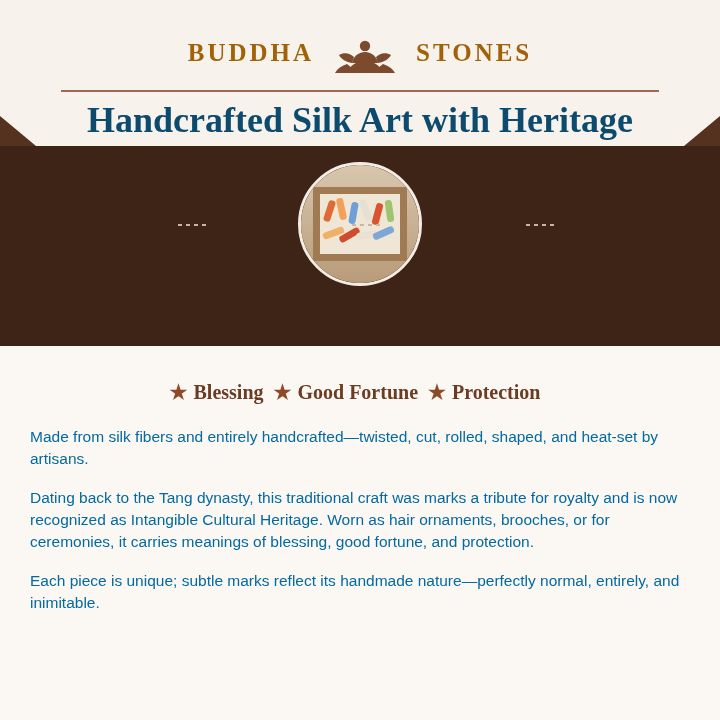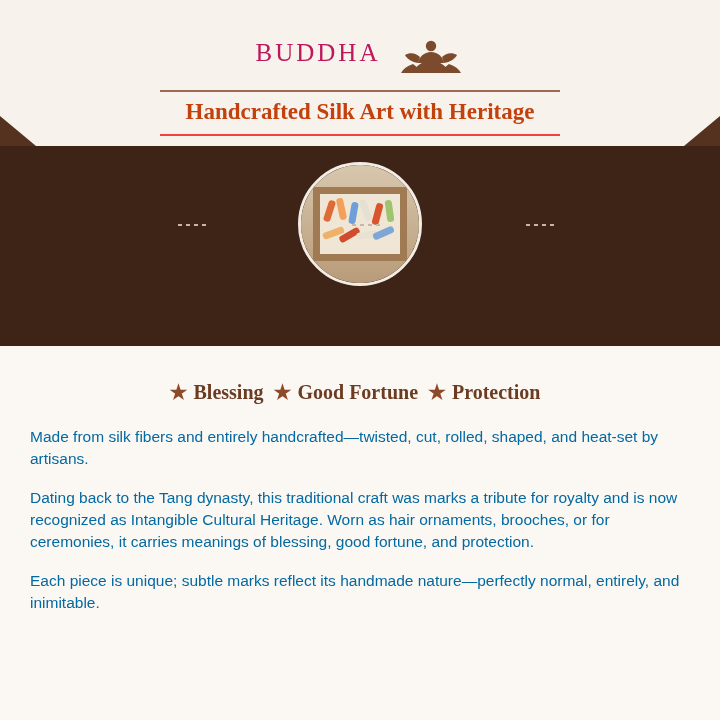--- a/index.html
+++ b/index.html
@@ -34,39 +34,39 @@
     display: flex;
     align-items: center;
     justify-content: center;
     gap: 18px;
     margin-top: 4px;
   }
   .brand-word {
     font-family: "Liberation Serif", serif;
     font-size: 25px;
     letter-spacing: 3px;
-    color: #be185d;
-    font-weight: 400;
+    color: #a16207;
+    font-weight: 700;
   }
   .lotus {
     width: 66px;
     height: 46px;
     position: relative;
     flex: none;
   }
   .title-wrap {
     margin-top: 14px;
     text-align: center;
   }
   .title {
     display: inline-block;
     font-family: "Liberation Serif", serif;
-    font-size: 23px;
+    font-size: 36px;
     font-weight: 700;
-    color: #c2410c;
+    color: #0c4a6e;
     border-top: 2px solid #9c6a4e;
     border-bottom: 2px solid #ef4444;
     padding: 7px 26px 9px 26px;
   }
 
   
   .wedge-left {
     position: absolute;
     left: 0;
     bottom: 0;
@@ -190,20 +190,21 @@
             <ellipse cx="33" cy="16" rx="5.2" ry="5.2"></ellipse>
             <path d="M33 22 c-7 0 -12 5 -13 11 l26 0 c-1 -6 -6 -11 -13 -11 z"></path>
             <path d="M20 33 c-6 -1 -11 -4 -13 -8 c5 -3 11 -2 15 2 z"></path>
             <path d="M46 33 c6 -1 11 -4 13 -8 c-5 -3 -11 -2 -15 2 z"></path>
             <path d="M15 34 c-6 2 -10 5 -12 9 l20 0 c-2 -4 -5 -7 -8 -9 z"></path>
             <path d="M51 34 c6 2 10 5 12 9 l-20 0 c2 -4 5 -7 8 -9 z"></path>
             <path d="M33 31 c-9 0 -16 5 -18 12 l36 0 c-2 -7 -9 -12 -18 -12 z"></path>
           </g>
         </svg>
       </span>
+      <span class="brand-word">STONES</span>
     </div>
     <div class="title-wrap">
       <div class="title">Handcrafted Silk Art with Heritage</div>
     </div>
     <div class="wedge-left"></div>
     <div class="wedge-right"></div>
   </div>
 
   <div class="steps">
 

